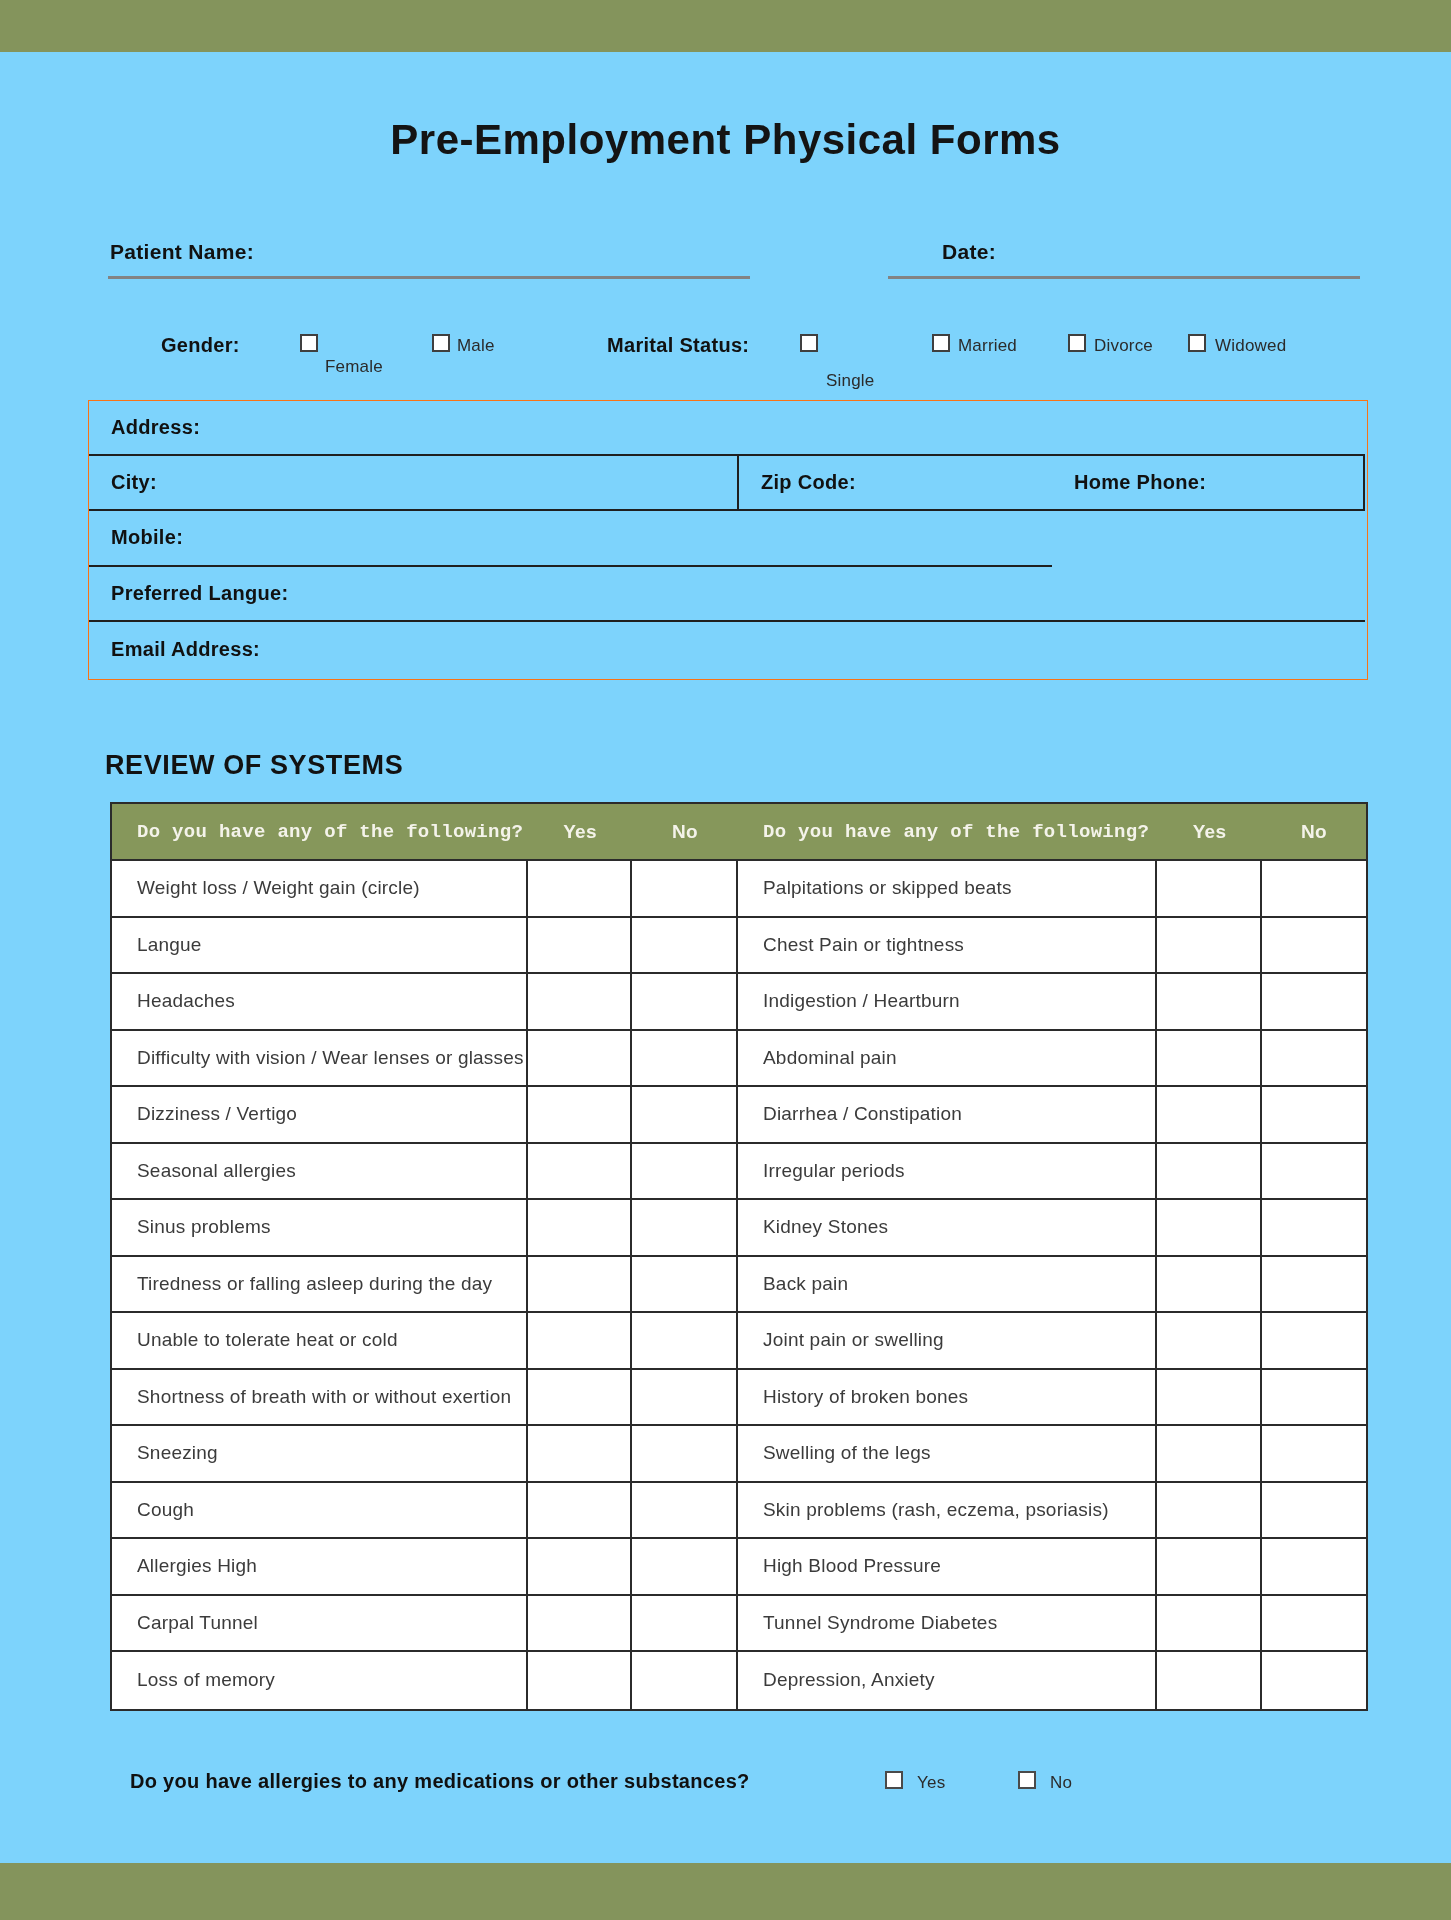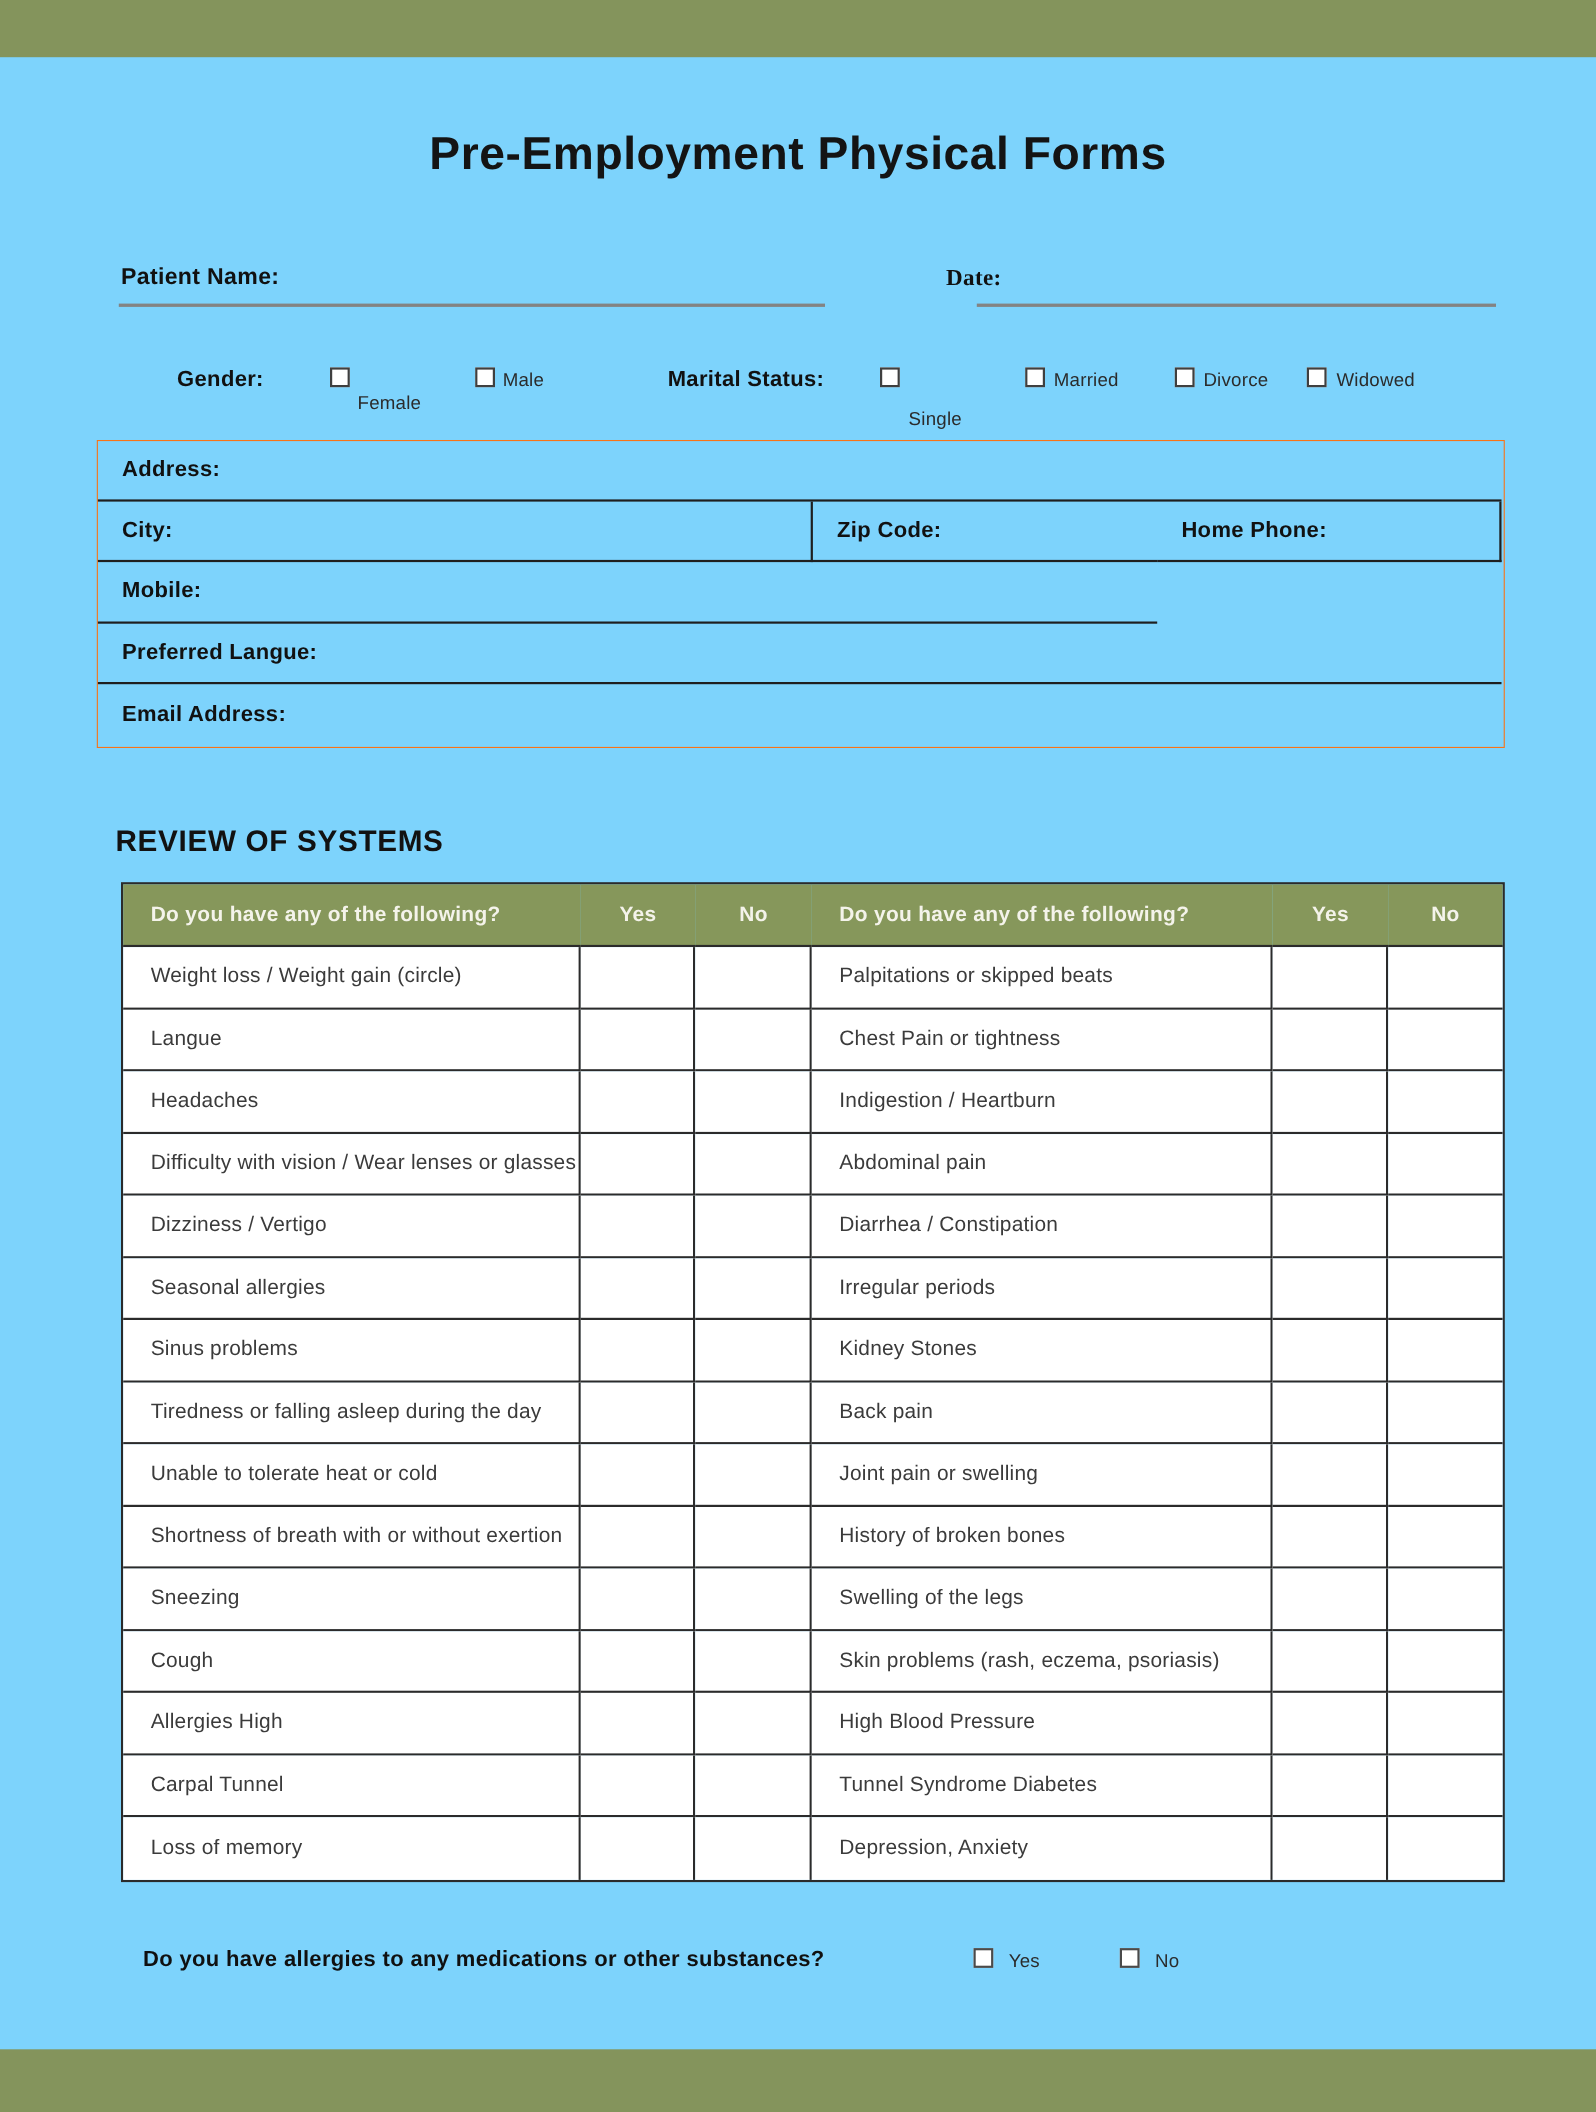--- a/index.html
+++ b/index.html
@@ -123,21 +123,21 @@
     color: #f4f3ea;
     font-weight: 700;
     font-size: 19px;
     letter-spacing: 0.3px;
     display: flex;
     align-items: center;
     border-bottom: 2px solid #2b2b2b;
     white-space: nowrap;
     overflow: hidden;
   }
-  .ros-hcell.q { padding-left: 25px; }
+  .ros-hcell.q { padding-left: 25px; font-family: Liberation Mono, monospace; }
   .ros-hcell.c { justify-content: center; }
   .ros-cell {
     display: flex;
     align-items: center;
     font-size: 19px;
     color: #3b3b3b;
     letter-spacing: 0.2px;
     border-bottom: 2px solid #2b2b2b;
     white-space: nowrap;
     overflow: hidden;
@@ -162,21 +162,21 @@
 <body>
 
 <div id="page">
 
   <div id="top-bar" class="accent-bar"></div>
 
   <div class="page-title">Pre-Employment Physical Forms</div>
 
   <div class="bold-label" style="left:110px; top:240px;">Patient Name:</div>
   <div class="fill-line" style="left:108px; top:276px; width:642px;"></div>
-  <div class="bold-label" style="left:860px; top:240px;font-family:Liberation Serif, serif;">Date:</div>
+  <div class="bold-label" style="left:942px; top:240px;">Date:</div>
   <div class="fill-line" style="left:888px; top:276px; width:472px;"></div>
 
   <div class="bold-label" style="left:161px; top:334px; font-size:20px;">Gender:</div>
   <span class="checkbox" style="left:300px; top:334px;"></span>
   <div class="opt-label" style="left:325px; top:336px;margin-top:21px;">Female</div>
   <span class="checkbox" style="left:432px; top:334px;"></span>
   <div class="opt-label" style="left:457px; top:336px;">Male</div>
 
   <div class="bold-label" style="left:607px; top:334px; font-size:20px;">Marital Status:</div>
   <span class="checkbox" style="left:800px; top:334px;"></span>

